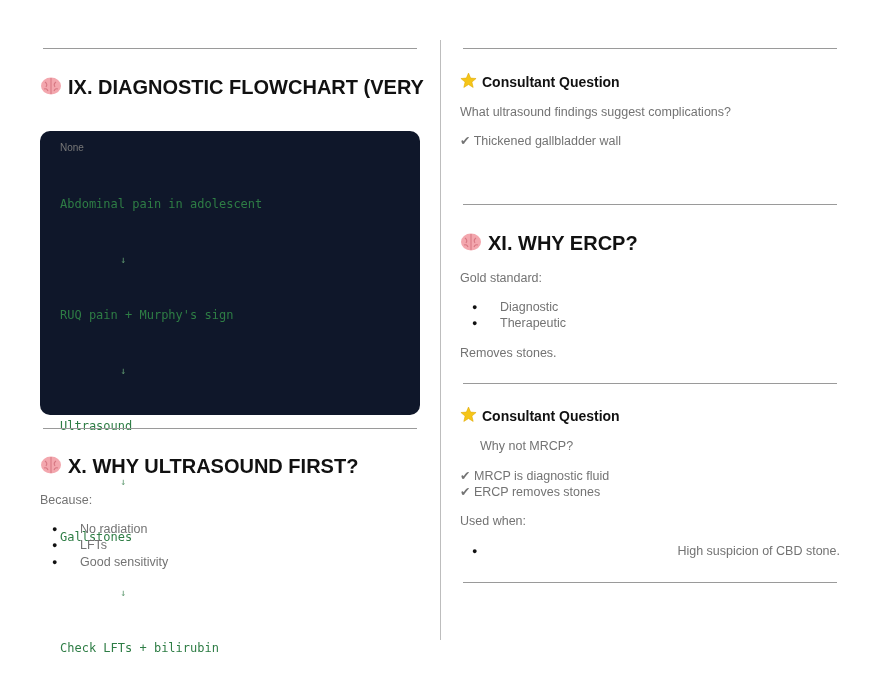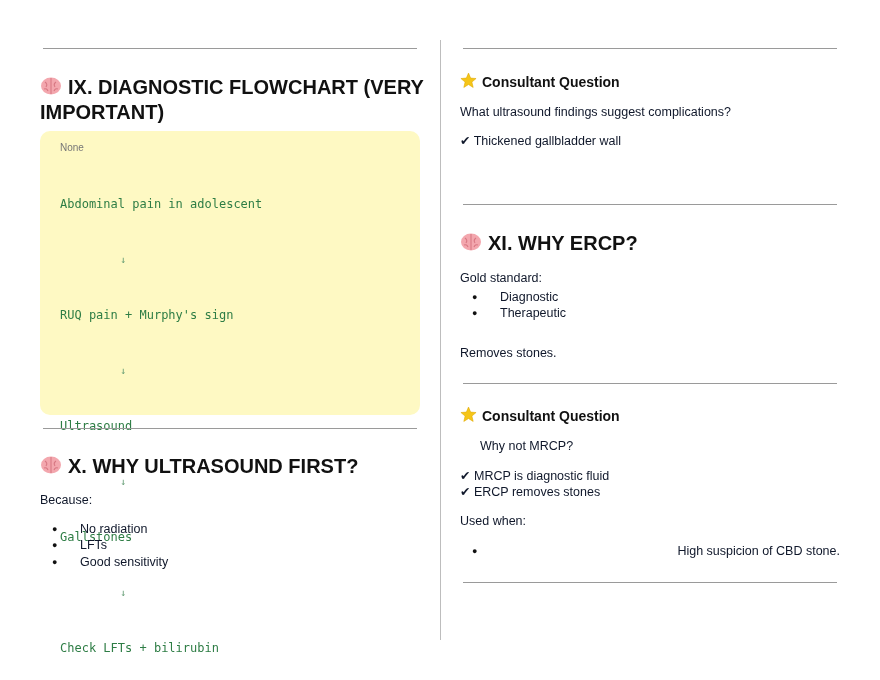--- a/index.html
+++ b/index.html
@@ -12,26 +12,26 @@
       position: absolute; left: 440px; top: 40px; width: 1px; height: 600px;
       background: #bdbdbd;
     }
     .hr { position: absolute; height: 1px; background: #9a9a9a; }
     .abs { position: absolute; }
     .h1 {
       font-weight: 700; font-size: 20px; line-height: 25px; color: #111;
       letter-spacing: 0px;
     }
     .h3 { font-weight: 700; font-size: 14px; line-height: 18px; color: #111; }
-    .body { font-size: 12.5px; line-height: 16.3px; color: #0f172a; }
+    .body { font-size: 12.5px; line-height: 16.3px; color: #737373; }
     .emoji { display: inline-block; width: 22px; height: 20px; vertical-align: -2px; margin-right: 6px; }
     .emoji-sm { display: inline-block; width: 17px; height: 17px; vertical-align: -2px; margin-right: 5px; }
     .code-block {
       position: absolute; left: 40px; top: 131px; width: 380px; height: 284px;
-      background: #fef9c3; border-radius: 10px;
+      background: #0f172a; border-radius: 10px;
     }
     .code-label {
       position: absolute; left: 20px; top: 11px; font-size: 10px; color: #777;
       font-family: "Liberation Sans", sans-serif;
     }
     .code-lines {
       position: absolute; left: 20px; top: 27px;
       font-family: "DejaVu Sans Mono", monospace; font-size: 12px; line-height: 18.5px;
       color: #2e7d45; white-space: pre;
     }
@@ -50,21 +50,20 @@
 
   <div class="col-divider"></div>
 
   <div class="hr" style="left:43px; top:48px; width:374px;"></div>
 
   <div class="abs h1" style="left:40px; top:75px; width:390px;">
     <svg class="emoji" viewBox="0 0 22 20">
       <ellipse cx="11" cy="10" rx="10" ry="8.5" fill="#f3a7ae"></ellipse>
       <path d="M11 2 V18 M5 6 Q8 8 6 11 M16 6 Q13 8 15 11 M4 13 Q7 12 8 15 M18 13 Q15 12 14 15" stroke="#d87883" stroke-width="1.1" fill="none"></path>
     </svg><span>IX. DIAGNOSTIC FLOWCHART (VERY</span><br>
-    <span>IMPORTANT)</span>
   </div>
 
   <div class="code-block">
     <div class="code-label">None</div>
     <div class="code-lines">
       <div>Abdominal pain in adolescent</div>
       <div class="code-arrow" style="padding-left:60px;">↓</div>
       <div>RUQ pain + Murphy's sign</div>
       <div class="code-arrow" style="padding-left:60px;">↓</div>
       <div>Ultrasound</div>
@@ -114,21 +113,21 @@
 
   <div class="abs h1" style="left:460px; top:231px;">
     <svg class="emoji" viewBox="0 0 22 20">
       <ellipse cx="11" cy="10" rx="10" ry="8.5" fill="#f3a7ae"></ellipse>
       <path d="M11 2 V18 M5 6 Q8 8 6 11 M16 6 Q13 8 15 11 M4 13 Q7 12 8 15 M18 13 Q15 12 14 15" stroke="#d87883" stroke-width="1.1" fill="none"></path>
     </svg><span>XI. WHY ERCP?</span>
   </div>
 
   <div class="abs body" style="left:460px; top:270px;">Gold standard:</div>
 
-  <ul class="abs body bullets" style="left:460px; top:289px; width:380px;">
+  <ul class="abs body bullets" style="left:460px; top:299px; width:380px;">
     <li>Diagnostic</li>
     <li>Therapeutic</li>
   </ul>
 
   <div class="abs body" style="left:460px; top:345px;">Removes stones.</div>
 
   <div class="hr" style="left:463px; top:383px; width:374px;"></div>
 
   <div class="abs h3" style="left:460px; top:406px;">
     <svg class="emoji-sm" viewBox="0 0 24 24">

